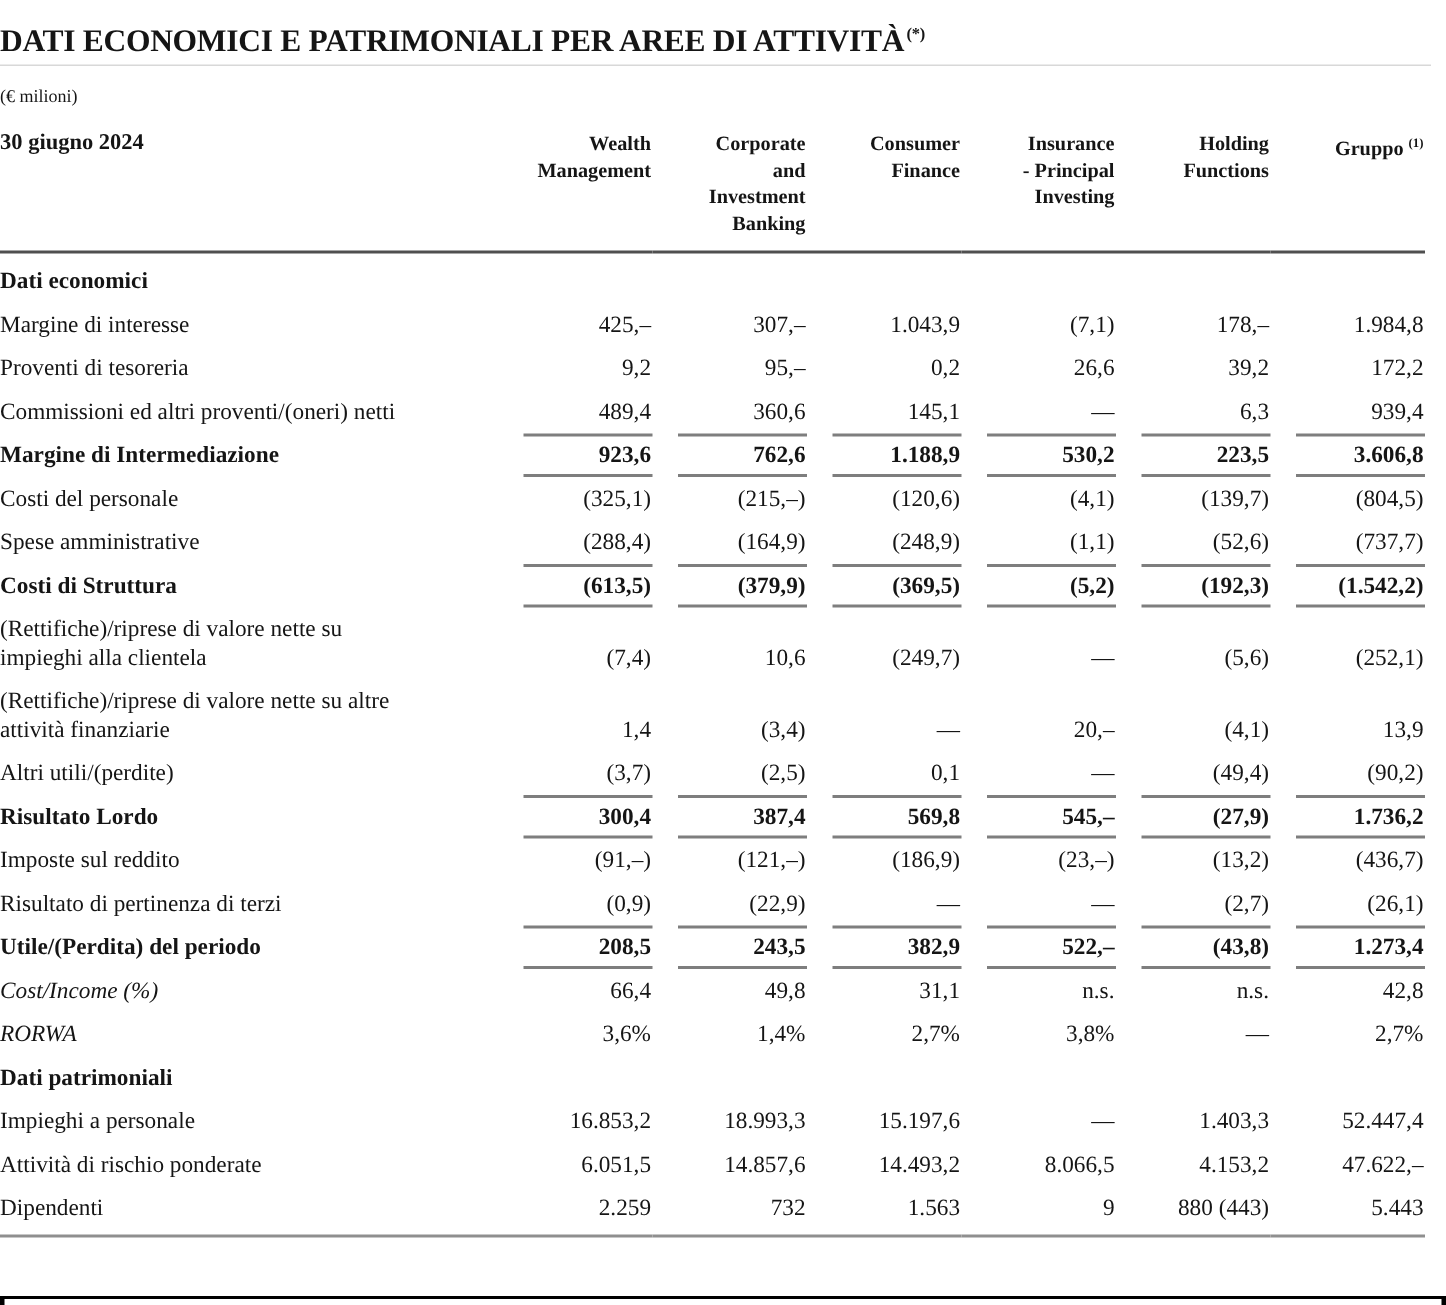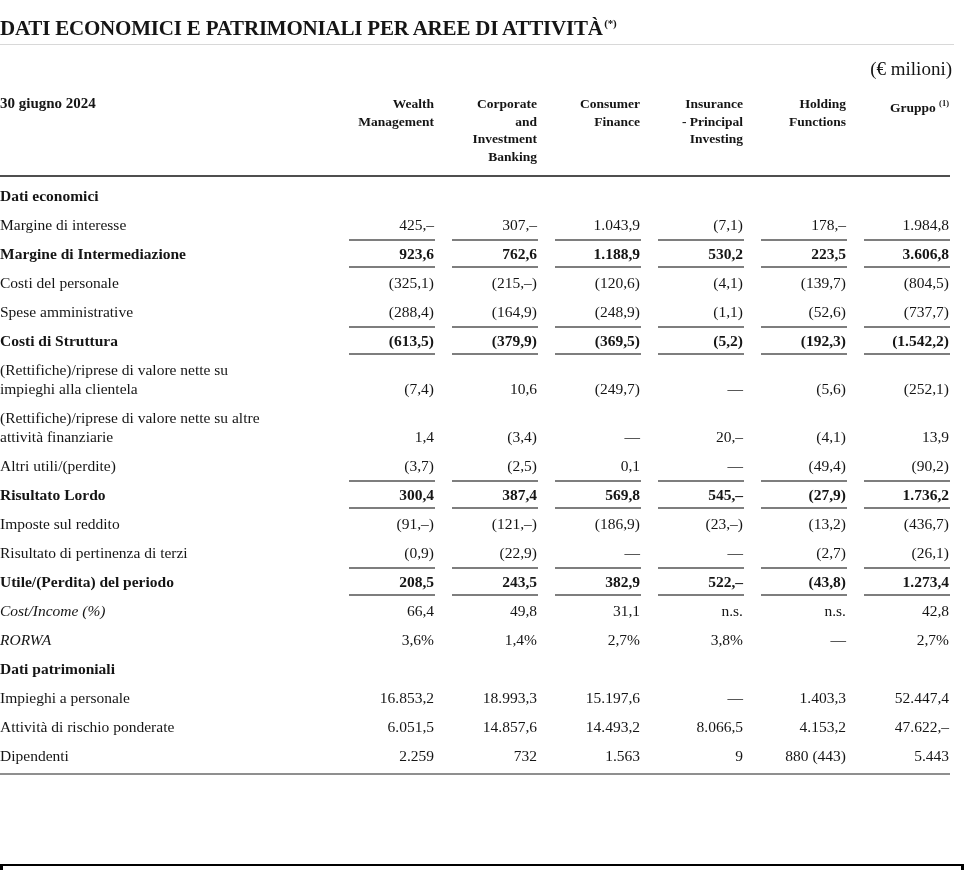--- a/index.html
+++ b/index.html
@@ -22,22 +22,22 @@
   }
   .doc-title sup { font-size: 11px; font-weight: bold; vertical-align: super; }
 
   .title-rule {
     border: none;
     border-top: 1px solid #d8d8d8;
     margin: 5px 0 0 0;
   }
 
   .unit-note {
-    text-align: right;
-    font-size: 19px;
+    text-align: left;
+    font-size: 12px;
     margin-top: 13px;
     padding-right: 2px;
   }
 
   table.segments {
     width: 950px;
     border-collapse: collapse;
     table-layout: fixed;
     margin-top: 15px;
   }
@@ -145,20 +145,38 @@
         </tr>
         <tr>
           <td class="label">Margine di interesse</td>
           <td class="num">425,–</td>
           <td class="num">307,–</td>
           <td class="num">1.043,9</td>
           <td class="num">(7,1)</td>
           <td class="num">178,–</td>
           <td class="num">1.984,8</td>
         </tr>
+        <tr>
+          <td class="label">Proventi di tesoreria</td>
+          <td class="num">9,2</td>
+          <td class="num">95,–</td>
+          <td class="num">0,2</td>
+          <td class="num">26,6</td>
+          <td class="num">39,2</td>
+          <td class="num">172,2</td>
+        </tr>
+        <tr>
+          <td class="label">Commissioni ed altri proventi/(oneri) netti</td>
+          <td class="num">489,4</td>
+          <td class="num">360,6</td>
+          <td class="num">145,1</td>
+          <td class="num">—</td>
+          <td class="num">6,3</td>
+          <td class="num">939,4</td>
+        </tr>
         <tr class="total">
           <td class="label">Margine di Intermediazione</td>
           <td class="num">923,6</td>
           <td class="num">762,6</td>
           <td class="num">1.188,9</td>
           <td class="num">530,2</td>
           <td class="num">223,5</td>
           <td class="num">3.606,8</td>
         </tr>
         <tr>

